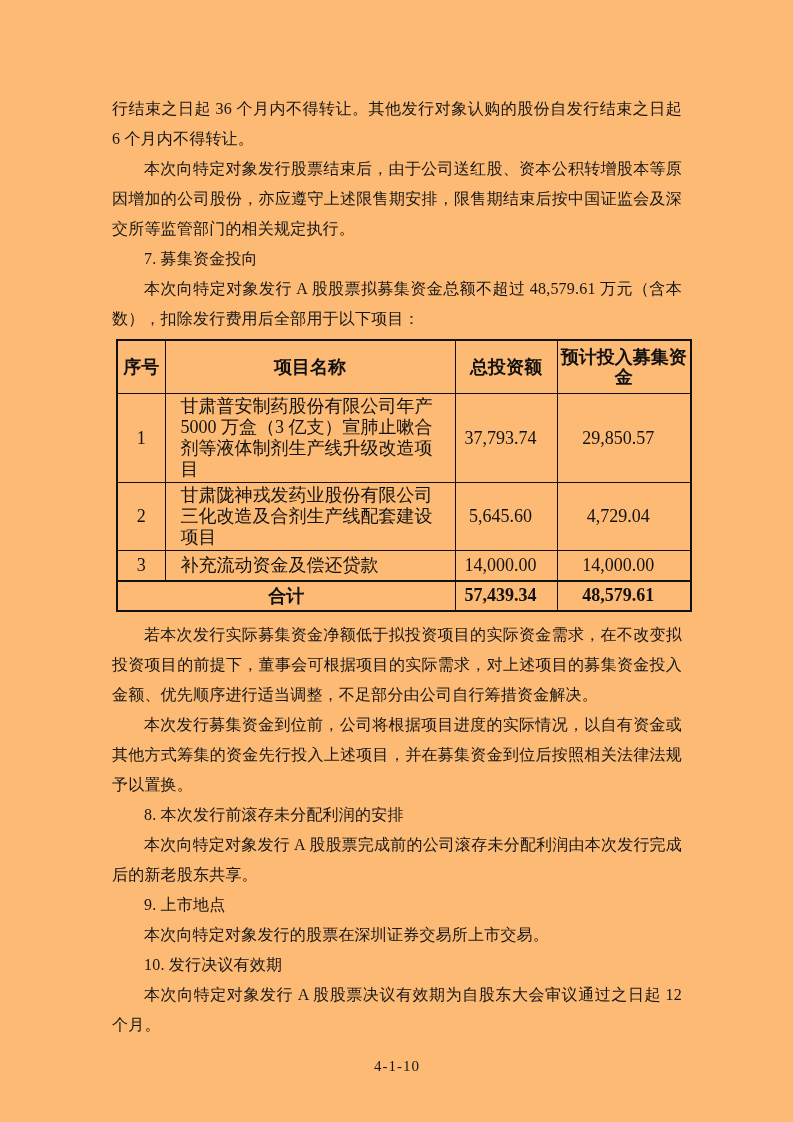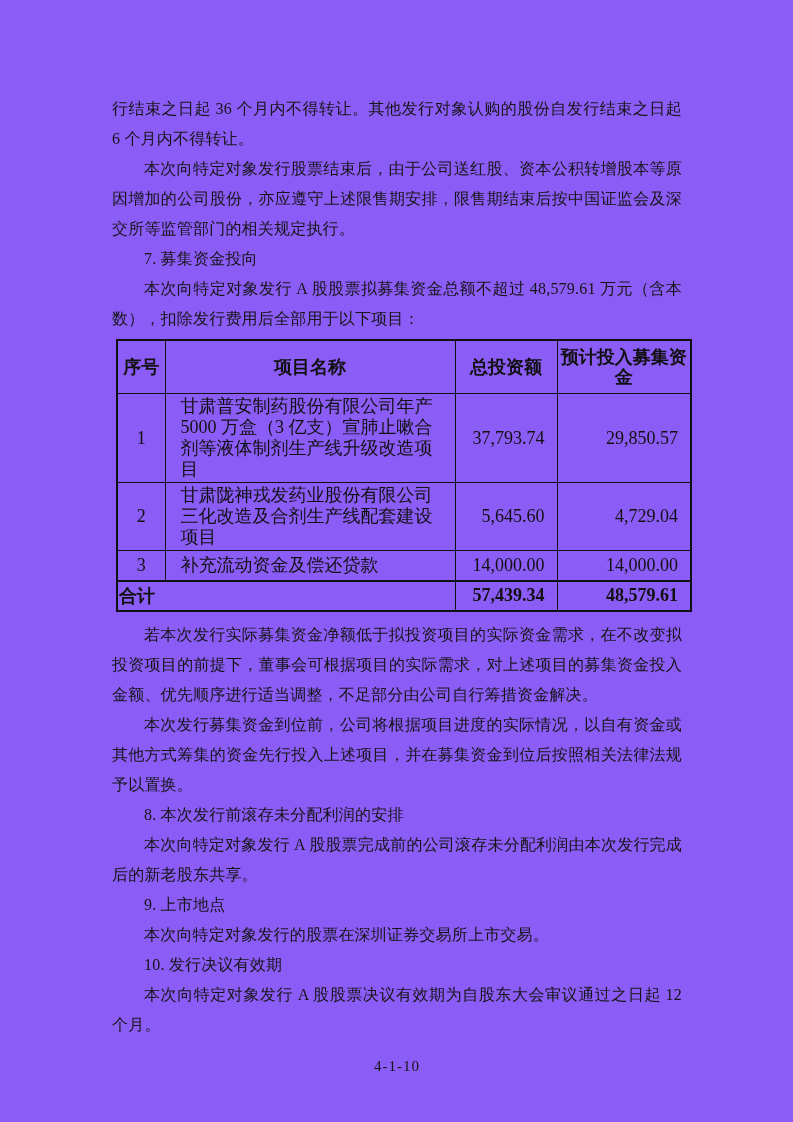--- a/index.html
+++ b/index.html
@@ -4,21 +4,21 @@
 <style>
   html, body {
     margin: 0;
     padding: 0;
     background: #e8e8e8;
   }
   .page {
     position: relative;
     width: 793px;
     height: 1122px;
-    background: #8b5cf6;
+    background: #fdba74;
     color: #161616;
     font-family: "Liberation Serif", "DejaVu Serif", serif;
     overflow: hidden;
     margin: 0 auto;
   }
   .content {
     position: absolute;
     left: 112px;
     top: 94px;
     width: 570px;
@@ -71,25 +71,25 @@
   .fund-table tr.total-row { height: 30px; font-weight: bold; }
   .fund-table tr.total-row td { border-top: 2px solid #111; }
   .fund-table td.c-no   { text-align: center; }
   .fund-table td.c-name {
     text-align: left;
     padding: 2px 15px;
     line-height: 21px;
     word-break: break-all;
   }
   .fund-table td.c-num {
-    text-align: right;
+    text-align: center;
     padding-right: 12px;
     line-height: 21px;
   }
-  .fund-table td.c-total-label { text-align: left; }
+  .fund-table td.c-total-label { text-align: center; }
   .para.after-table { margin-top: 8px; }
   .page-footer {
     margin-top: 12px;
     text-align: center;
     font-size: 15px;
     letter-spacing: 1px;
     line-height: 28px;
   }
 </style>
 </head>

